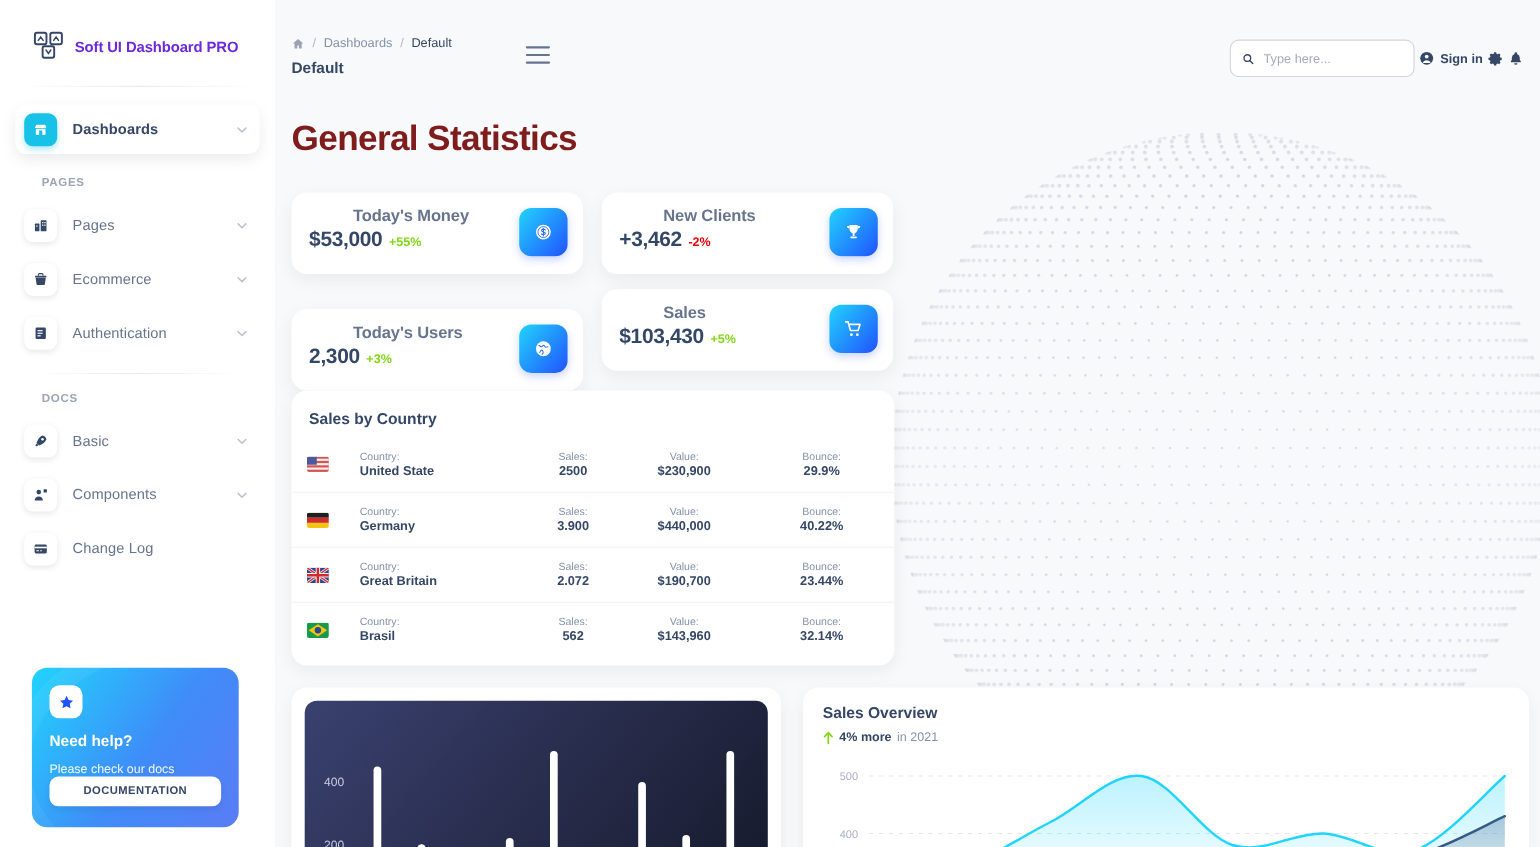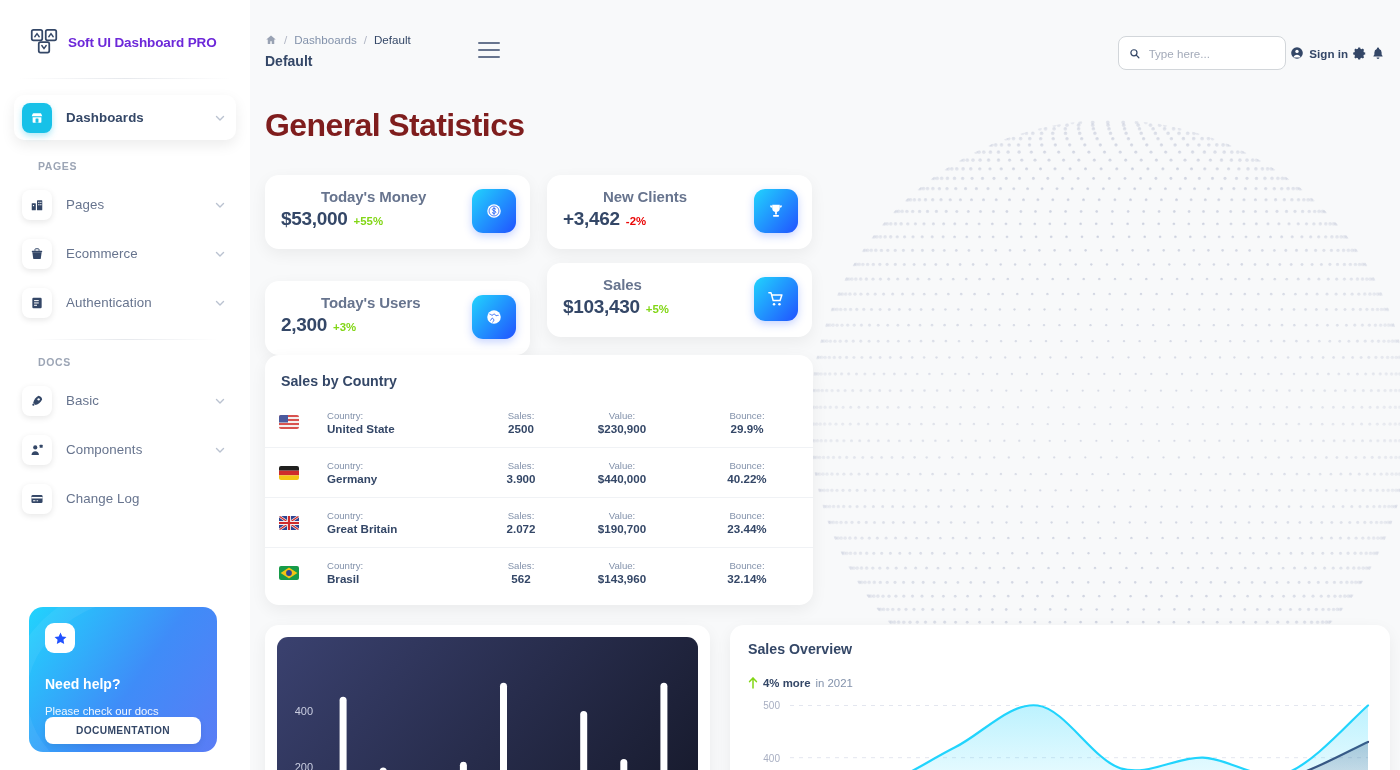--- a/index.html
+++ b/index.html
@@ -82,21 +82,21 @@
     border-radius: 50%;
     border: 18px solid rgba(255,255,255,0.06);
     pointer-events: none;
   }
   .help-icon {
     width: 30px; height: 30px; border-radius: 9px; background: #fff;
     display: flex; align-items: center; justify-content: center;
     position: relative; z-index: 2;
   }
   .help-title {
-    margin-top: 23px; font-size: 14px; font-weight: bold; color: #fff;
+    margin-top: 12px; font-size: 14px; font-weight: bold; color: #fff;
     position: relative; z-index: 2;
   }
   .help-sub {
     margin-top: 13px; font-size: 11.3px; color: rgba(255,255,255,0.92);
     position: relative; z-index: 2;
   }
   .help-btn {
     width: 100%; height: 27px;
     background: #fff; border: none; border-radius: 8px;
     font-family: "Liberation Sans", sans-serif;
@@ -197,21 +197,21 @@
 
   
   #bar-card { position: absolute; left: 15px; top: 535px; width: 445px; height: 235px; padding: 12px; }
   .bar-inner {
     width: 100%; height: 100%; border-radius: 11px;
     background: linear-gradient(310deg, #141727 0%, #3a416f 100%);
     overflow: hidden; position: relative;
   }
   #line-card { position: absolute; left: 480px; top: 535px; width: 660px; height: 235px; padding: 16px 18px 0 18px; }
   .line-title { font-size: 14.2px; font-weight: bold; color: #344767; }
-  .line-sub { margin-top: 20px; display: flex; align-items: center; gap: 5px; font-size: 11.4px; color: #8392ab; }
+  .line-sub { margin-top: 8px; display: flex; align-items: center; gap: 5px; font-size: 11.4px; color: #8392ab; }
   .line-sub b { color: #344767; font-weight: bold; }
   .arrow-up { width: 10px; height: 12px; }
 </style>
 </head>
 <body>
 
 <div id="app">
 
   <svg id="globe-bg" viewBox="0 0 640 640">
     <defs>

